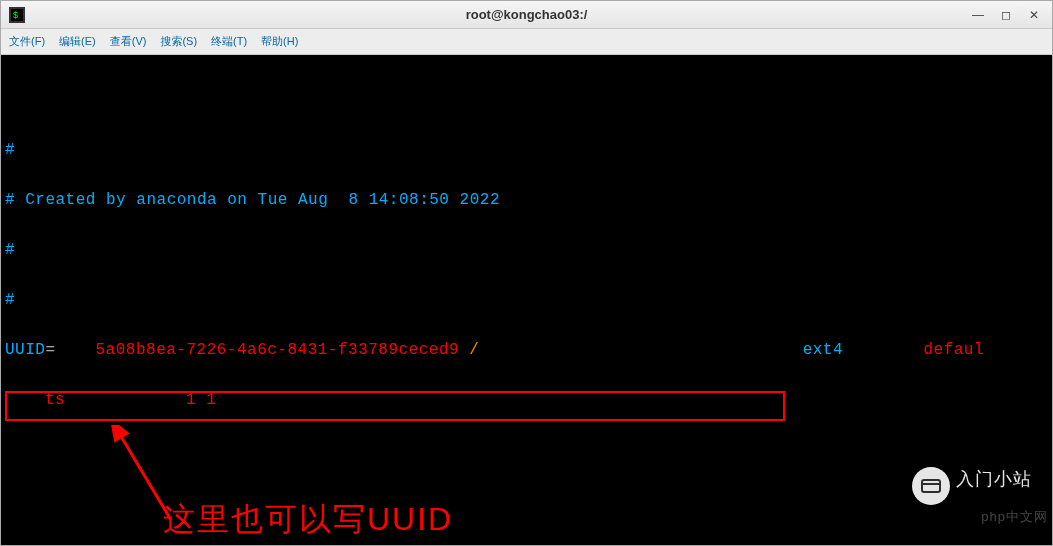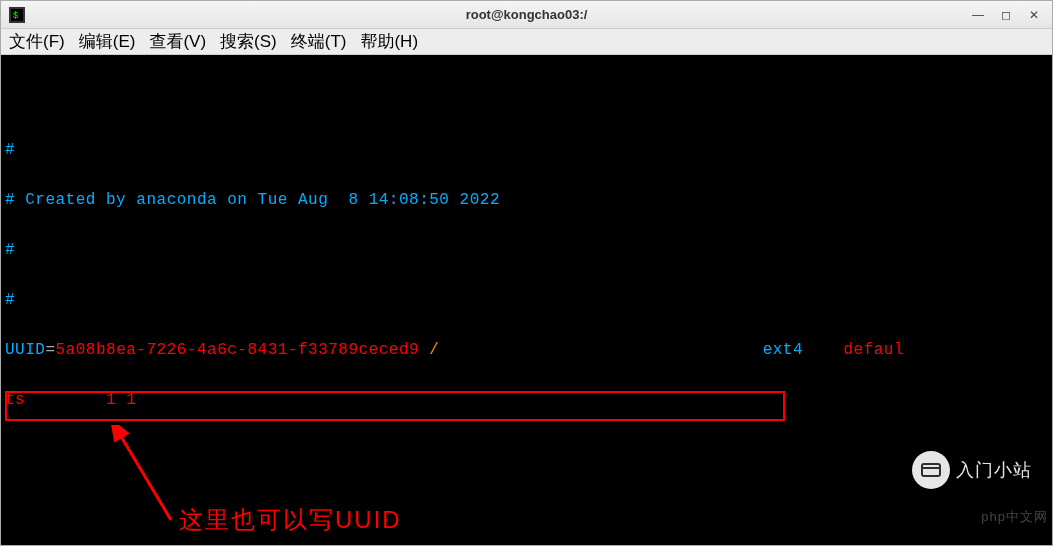--- a/index.html
+++ b/index.html
@@ -3,31 +3,31 @@
   <meta charset="utf-8">
   <style>
     * { margin: 0; padding: 0; box-sizing: border-box; }
     body { font-family: sans-serif; background: #d6d6d6; width: 1053px; height: 546px; overflow: hidden; }
     .window { width: 100%; height: 100%; display: flex; flex-direction: column; background: #f0f0f0; border: 1px solid #aaa; }
     .titlebar { height: 28px; background: linear-gradient(#f5f5f5,#e5e5e5); display: flex; align-items: center; justify-content: center; position: relative; border-bottom: 1px solid #ccc; }
     .titlebar-text { font-size: 13px; font-weight: bold; color: #333; text-align: center; }
     .titlebar-icon { position: absolute; left: 8px; width: 16px; height: 16px; }
     .titlebar-controls { position: absolute; right: 4px; display: flex; gap: 0; }
     .titlebar-btn { width: 28px; height: 20px; display: flex; align-items: center; justify-content: center; font-size: 12px; color: #444; cursor: pointer; }
-    .menubar { height: 26px; background: #ededed; display: flex; align-items: center; padding: 0 8px; gap: 14px; border-bottom: 1px solid #ccc; font-size: 17px; color: #000000; }
+    .menubar { height: 26px; background: #ededed; display: flex; align-items: center; padding: 0 8px; gap: 14px; border-bottom: 1px solid #ccc; font-size: 11px; color: #0369a1; }
     .menubar span { cursor: default; }
     .terminal { flex: 1; background: #000; font-family: "Courier New", monospace; font-size: 16px; line-height: 25px; padding: 8px 4px; color: #aaa; position: relative; overflow: hidden; white-space: pre; letter-spacing: 0.5px; }
     .c-blue { color: #00aeff; }
-    .c-red { color: #ff0000; }
+    .c-red { color: #ff0000; margin-left: 40px; }
     .c-gray { color: #aaa; }
     .c-orange { color: #ff8800; }
     .highlight-box { position: absolute; border: 2px solid #ff0000; left: 4px; top: 336px; width: 780px; height: 30px; pointer-events: none; }
     .arrow-anno { position: absolute; left: 110px; top: 370px; pointer-events: none; }
-    .anno-text { position: absolute; left: 162px; top: 452px; color: #ff0000; font-size: 24px; font-family: sans-serif; letter-spacing: 2px; margin-left: 16px; }
-    .watermark-logo { position: absolute; right: 20px; bottom: 56px; display: flex; align-items: center; gap: 6px; opacity: 0.9; }
+    .anno-text { position: absolute; left: 162px; top: 452px; color: #ff0000; font-size: 32px; font-family: sans-serif; letter-spacing: 2px; }
+    .watermark-logo { position: absolute; right: 20px; bottom: 40px; display: flex; gap: 6px; opacity: 0.9; }
     .wm-circle { width: 38px; height: 38px; border-radius: 50%; background: #fff; display: flex; align-items: center; justify-content: center; }
     .wm-text { color: #fff; font-size: 18px; font-family: sans-serif; letter-spacing: 1px; }
     .watermark-bottom { position: absolute; right: 4px; bottom: 16px; color: #888; font-size: 13px; font-family: sans-serif; opacity: 0.5; letter-spacing: 1px; }
   </style>
 </head>
 <body>
 
 <div class="window">
   <div class="titlebar">
     <span class="titlebar-icon">

